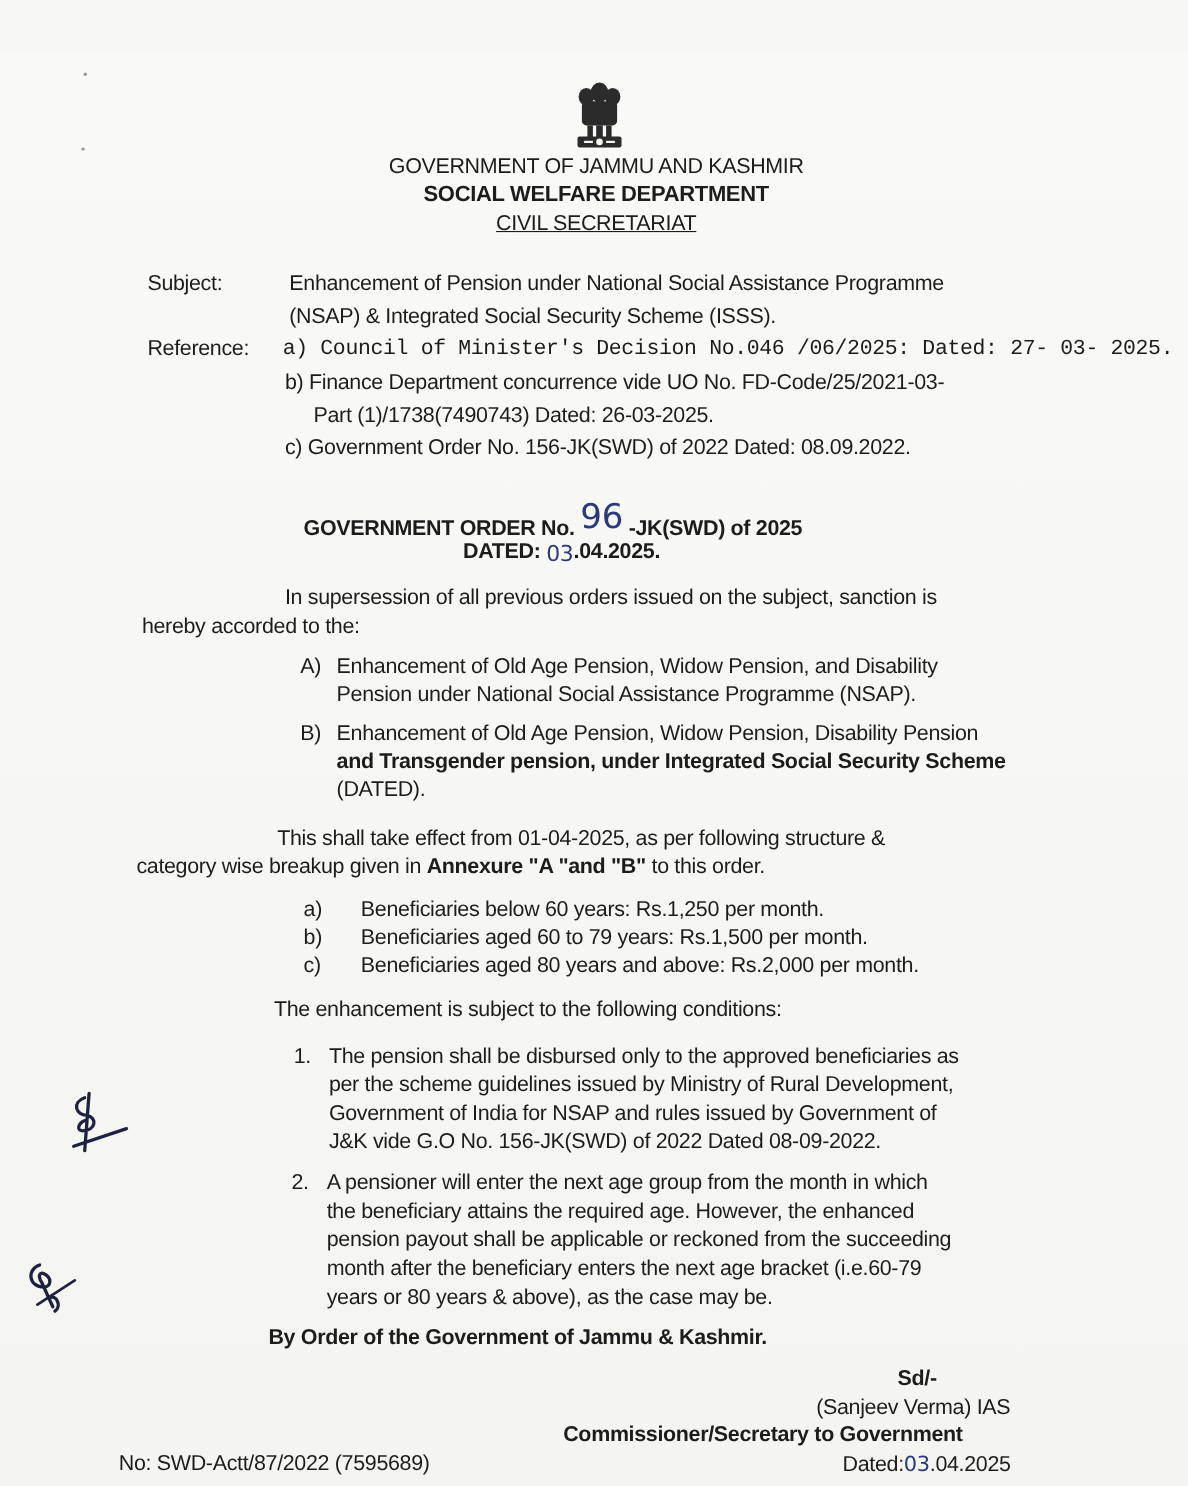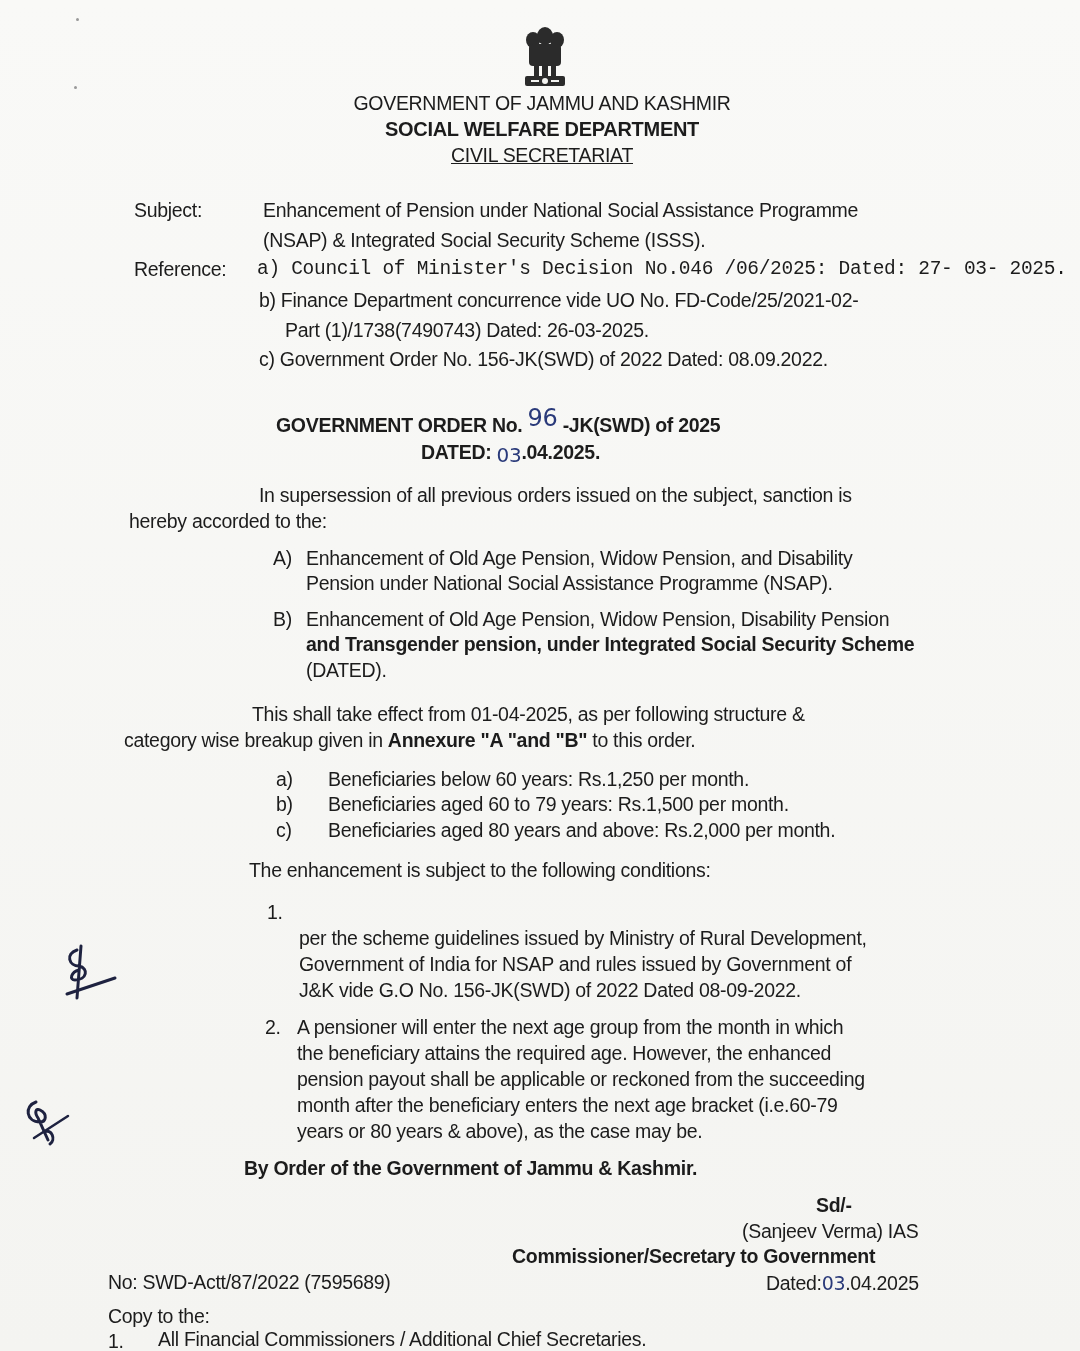--- a/index.html
+++ b/index.html
@@ -3,21 +3,21 @@
 <meta charset="utf-8">
 <style>
   html, body { margin: 0; padding: 0; }
   body {
     width: 1080px; height: 1351px; overflow: hidden;
     background: #f7f7f5;
     font-family: "Liberation Sans", sans-serif;
     color: #1c1c1c;
     position: relative;
   }
-  .page { position: absolute; inset: 0; background: linear-gradient(180deg,#f9f9f7 0%,#f4f4f1 100%); }
+  .page { position: absolute; inset: 0; background: linear-gradient(180deg,#f9f9f7 0%,#f4f4f1 100%); margin-top: 48px; }
   .abs { position: absolute; white-space: nowrap; }
   .t { font-size: 19.5px; letter-spacing: -0.3px; transform-origin: left top; }
   .b { font-weight: bold; }
   .center { text-align: center; }
   .emblem { position: absolute; left: 517px; top: 24px; width: 56px; height: 66px; }
   .hand { font-family: "DejaVu Sans", sans-serif; color: #2a3a7a; font-weight: normal; }
   .justify { text-align: justify; text-align-last: left; white-space: normal; }
   .dot { position:absolute; width:3px; height:3px; background:#999; border-radius:50%; }
 </style>
 </head>
@@ -49,27 +49,27 @@
   <div class="abs t center" style="left:0;width:1084px;top:92px;font-size:19.5px;">GOVERNMENT OF JAMMU AND KASHMIR</div>
   <div class="abs t center b" style="left:0;width:1084px;top:118px;font-size:20px;">SOCIAL WELFARE DEPARTMENT</div>
   <div class="abs t center" style="left:0;width:1084px;top:144px;text-decoration:underline;">CIVIL SECRETARIAT</div>
 
   <div class="abs t" style="left:134px;top:199px;">Subject:</div>
   <div class="abs t justify" style="left:263px;top:199px;width:682px;">Enhancement of Pension under National Social Assistance Programme</div>
   <div class="abs t" style="left:263px;top:229px;">(NSAP) &amp; Integrated Social Security Scheme (ISSS).</div>
 
   <div class="abs t" style="left:134px;top:258px;">Reference:</div>
   <div class="abs t" style="left:257px;top:258px;font-family:Liberation Mono, monospace;">a) Council of Minister's Decision No.046 /06/2025: Dated: 27- 03- 2025.</div>
-  <div class="abs t justify" style="left:259px;top:289px;width:686px;">b) Finance Department concurrence vide UO No.   FD-Code/25/2021-02-</div>
+  <div class="abs t justify" style="left:259px;top:289px;width:686px;">b) Finance Department concurrence vide UO No.   FD-Code/25/2021-03-</div>
   <div class="abs t" style="left:285px;top:319px;">Part (1)/1738(7490743) Dated: 26-03-2025.</div>
   <div class="abs t" style="left:259px;top:348px;">c) Government Order No. 156-JK(SWD) of 2022 Dated: 08.09.2022.</div>
 
   <div class="abs t b" style="left:276px;top:410px;">
     <span>GOVERNMENT ORDER No.</span>
-    <span class="hand" style="font-size:24px;position:relative;top:-6px;">96</span>
+    <span class="hand" style="font-size:31px;position:relative;top:-6px;">96</span>
     <span>-JK(SWD) of 2025</span>
   </div>
   <div class="abs t b" style="left:421px;top:440px;">
     <span>DATED:</span>
     <span class="hand" style="font-size:20px;position:relative;top:3px;">03</span><span>.04.2025.</span>
   </div>
 
   <div class="abs t justify" style="left:259px;top:484px;width:684px;">In supersession of all previous orders issued on the subject, sanction is</div>
   <div class="abs t" style="left:129px;top:510px;">hereby accorded to the:</div>
 
@@ -90,20 +90,21 @@
   <div class="abs t" style="left:276px;top:768px;">a)</div>
   <div class="abs t" style="left:328px;top:768px;">Beneficiaries below 60 years: Rs.1,250 per month.</div>
   <div class="abs t" style="left:276px;top:793px;">b)</div>
   <div class="abs t" style="left:328px;top:793px;">Beneficiaries aged 60 to 79 years: Rs.1,500 per month.</div>
   <div class="abs t" style="left:276px;top:819px;">c)</div>
   <div class="abs t" style="left:328px;top:819px;">Beneficiaries aged 80 years and above: Rs.2,000 per month.</div>
 
   <div class="abs t" style="left:249px;top:859px;">The enhancement is subject to the following conditions:</div>
 
   <div class="abs t" style="left:267px;top:901px;">1.</div>
+  <div class="abs t justify" style="left:299px;top:901px;width:640px;">The pension shall be disbursed only to the approved beneficiaries as</div>
   <div class="abs t justify" style="left:299px;top:927px;width:640px;">per the scheme guidelines issued by Ministry of Rural Development,</div>
   <div class="abs t justify" style="left:299px;top:953px;width:640px;">Government of India for NSAP and rules issued by Government of</div>
   <div class="abs t" style="left:299px;top:979px;">J&amp;K vide G.O No. 156-JK(SWD) of 2022 Dated 08-09-2022.</div>
 
   <div class="abs t" style="left:265px;top:1016px;">2.</div>
   <div class="abs t justify" style="left:297px;top:1016px;width:642px;">A pensioner will enter the next age group from the month in which</div>
   <div class="abs t justify" style="left:297px;top:1068px;width:642px;">pension payout shall be applicable or reckoned from the succeeding</div>
   <div class="abs t justify" style="left:297px;top:1042px;width:642px;">the beneficiary attains the required age. However, the enhanced</div>
   <div class="abs t justify" style="left:297px;top:1094px;width:642px;">month after the beneficiary enters the next age bracket (i.e.60-79</div>
   <div class="abs t" style="left:297px;top:1120px;">years or 80 years &amp; above), as the case may be.</div>

